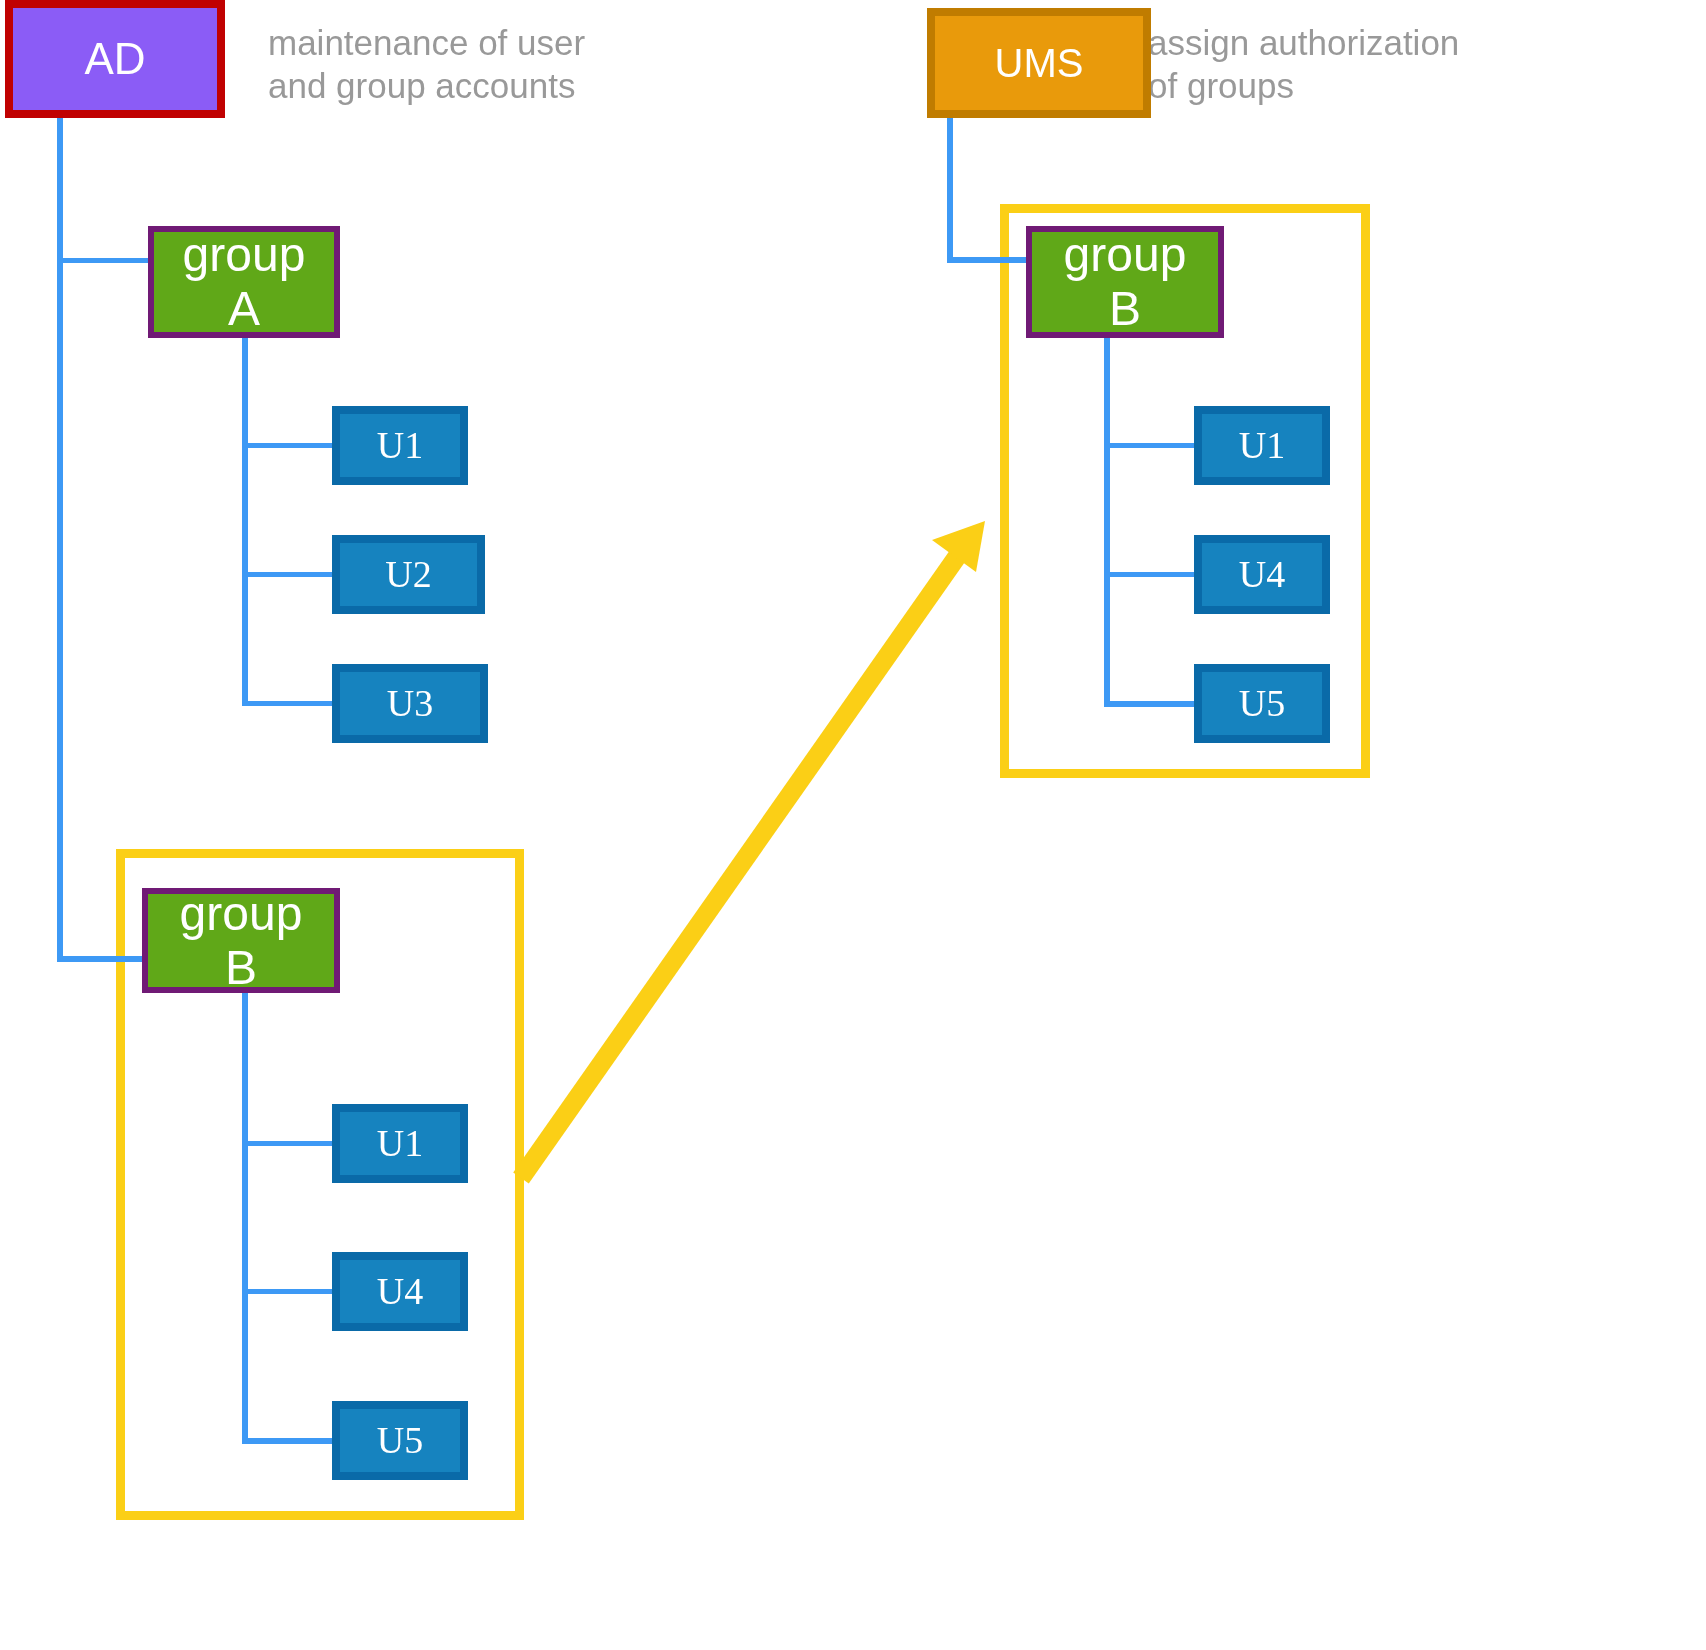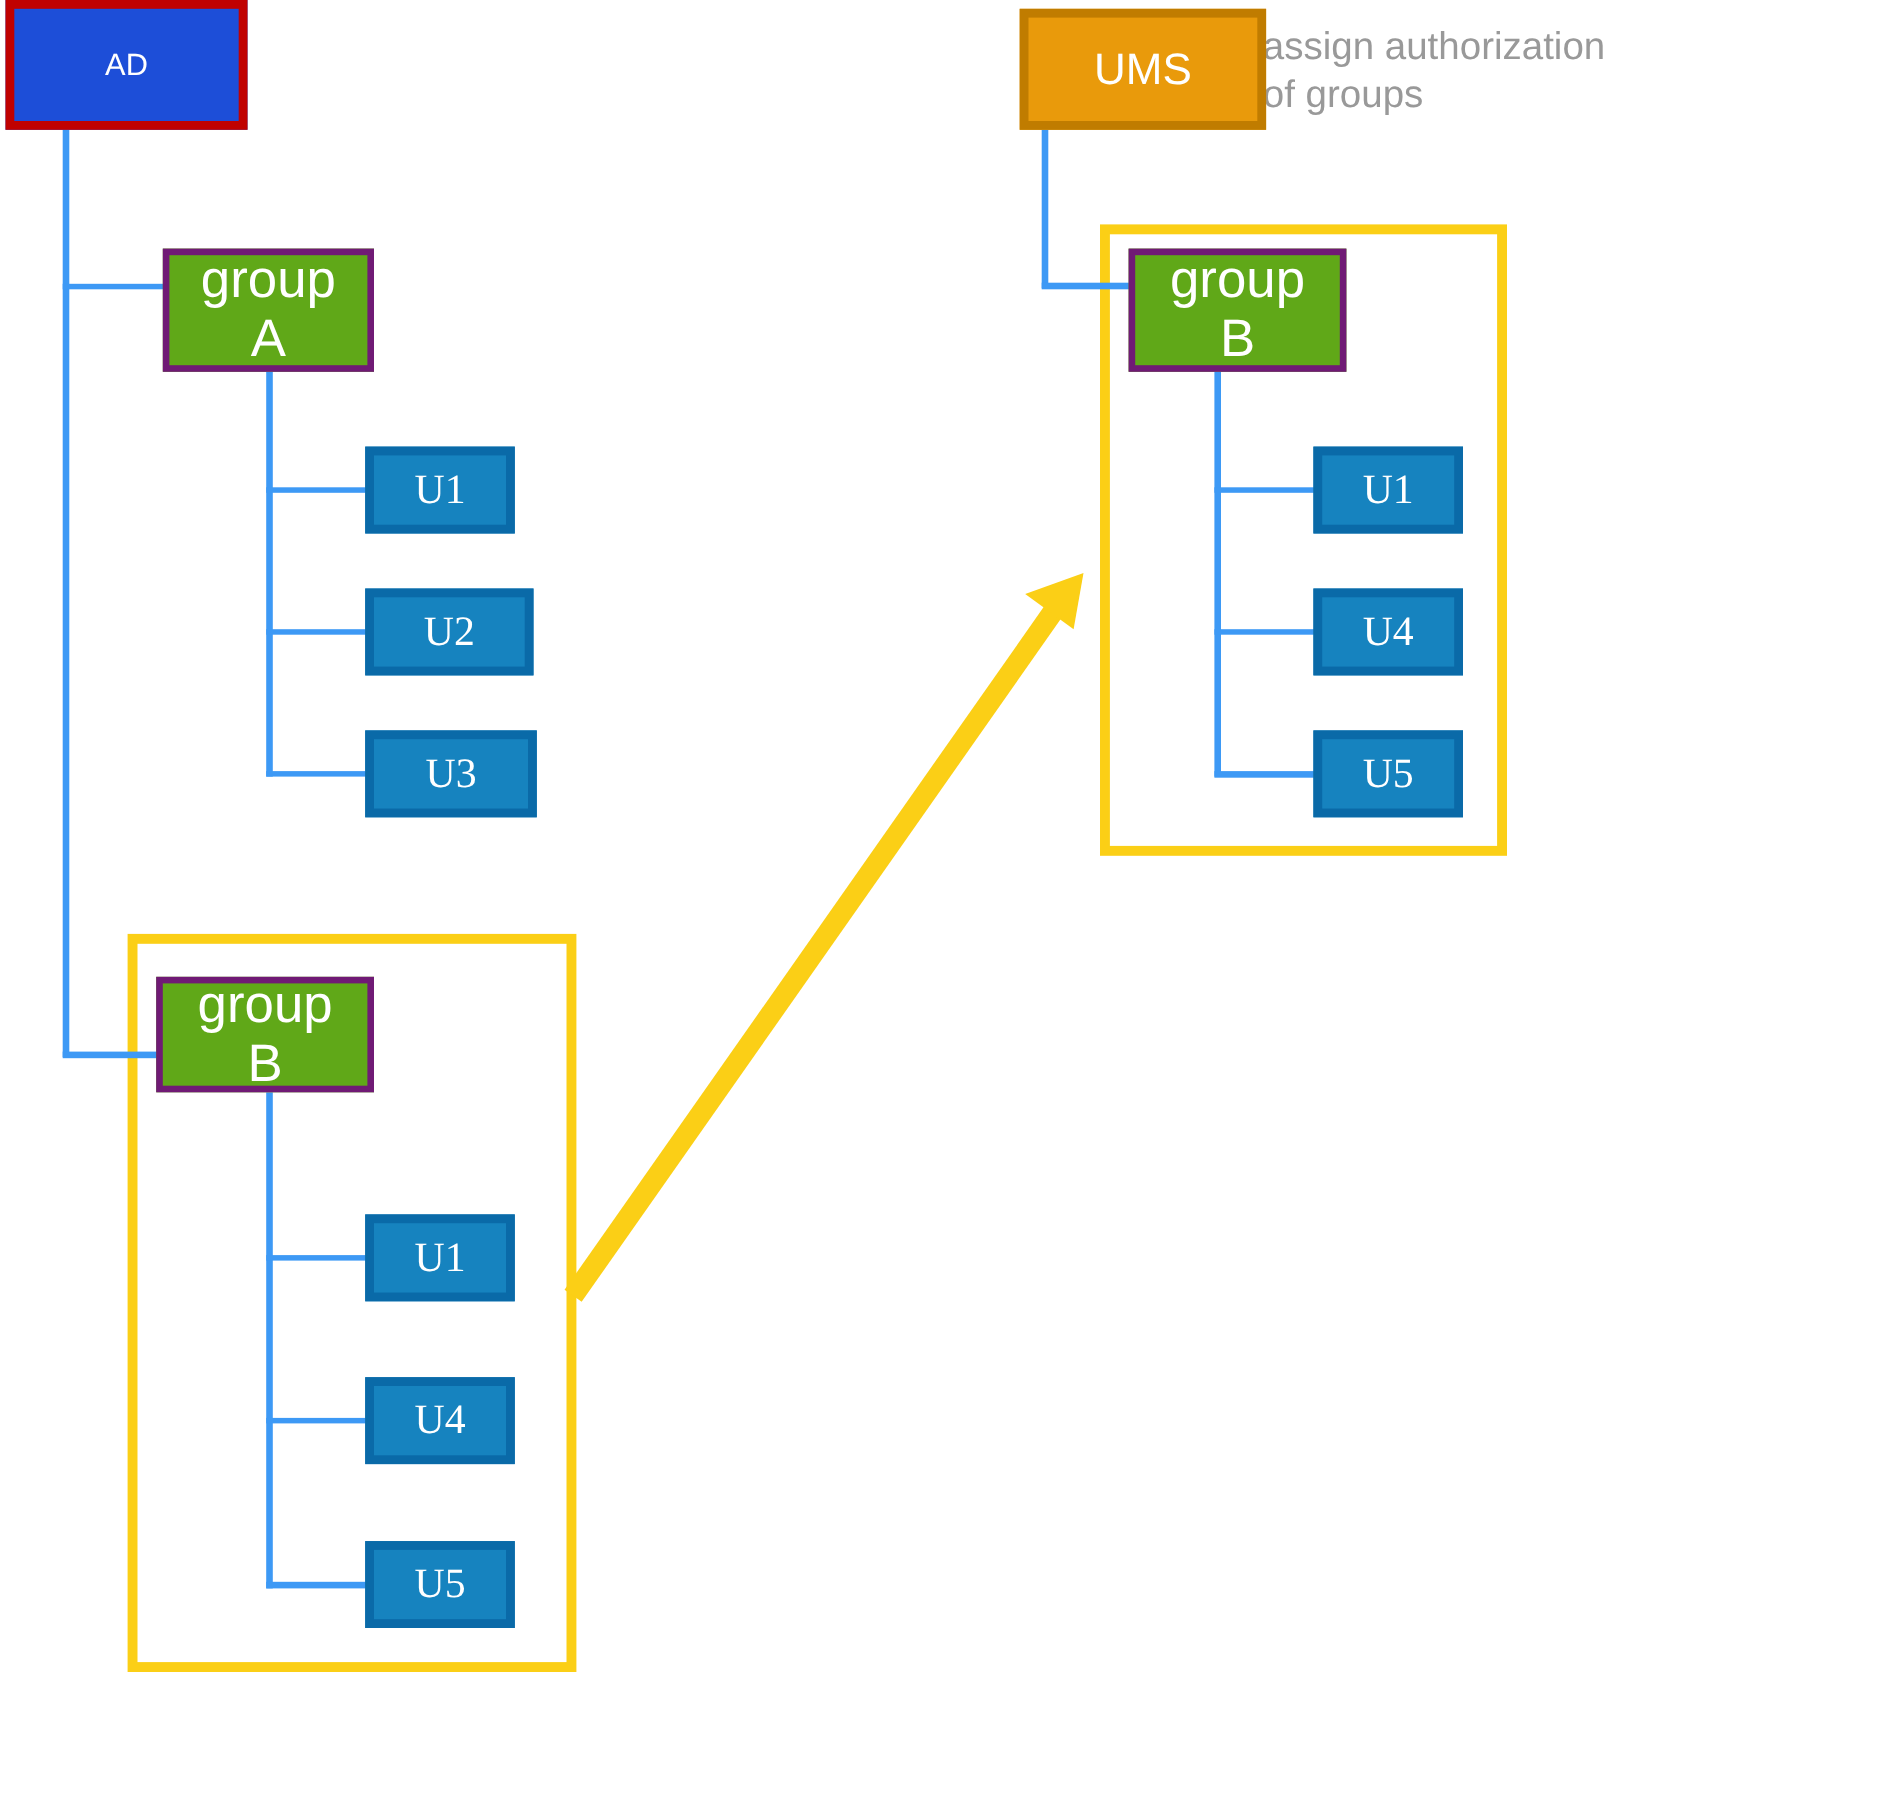--- a/index.html
+++ b/index.html
@@ -23,23 +23,23 @@
     display: flex;
     align-items: center;
     justify-content: center;
     text-align: center;
     color: #ffffff;
     line-height: 1.12;
     white-space: pre-line;
     z-index: 6;
   }
   .node-ad {
-    background: #1d4ed8;
+    background: #8b5cf6;
     border: 8px solid #C00101;
-    font-size: 28px;
+    font-size: 44px;
   }
   .node-ums {
     background: #E99A0B;
     border: 8px solid #C07C00;
     font-size: 40px;
   }
   .node-group {
     background: #60A818;
     border: 6px solid #701a75;
     font-size: 48px;
@@ -114,20 +114,22 @@
 
   <svg class="arrow-layer" viewBox="0 0 1706 1650" xmlns="http://www.w3.org/2000/svg">
     <g>
       <line x1="521" y1="1178" x2="961" y2="551" stroke="#FBCF16" stroke-width="19" stroke-linecap="butt"></line>
       <polygon points="985,521 932,540 976,572" fill="#FBCF16"></polygon>
     </g>
   </svg>
 
   <div class="node node-ad" style="left:5px; top:0px; width:220px; height:118px;">AD</div>
 
+  <div class="caption" style="left:268px; top:22px; width:420px;">maintenance of user
+and group accounts</div>
 
   <div class="node node-group" style="left:148px; top:226px; width:192px; height:112px;">group
 A</div>
 
   <div class="node node-user" style="left:332px; top:406px; width:136px; height:79px;">U1</div>
   <div class="node node-user" style="left:332px; top:535px; width:153px; height:79px;">U2</div>
   <div class="node node-user" style="left:332px; top:664px; width:156px; height:79px;">U3</div>
 
   <div class="node node-group" style="left:142px; top:888px; width:198px; height:105px;">group
 B</div>

